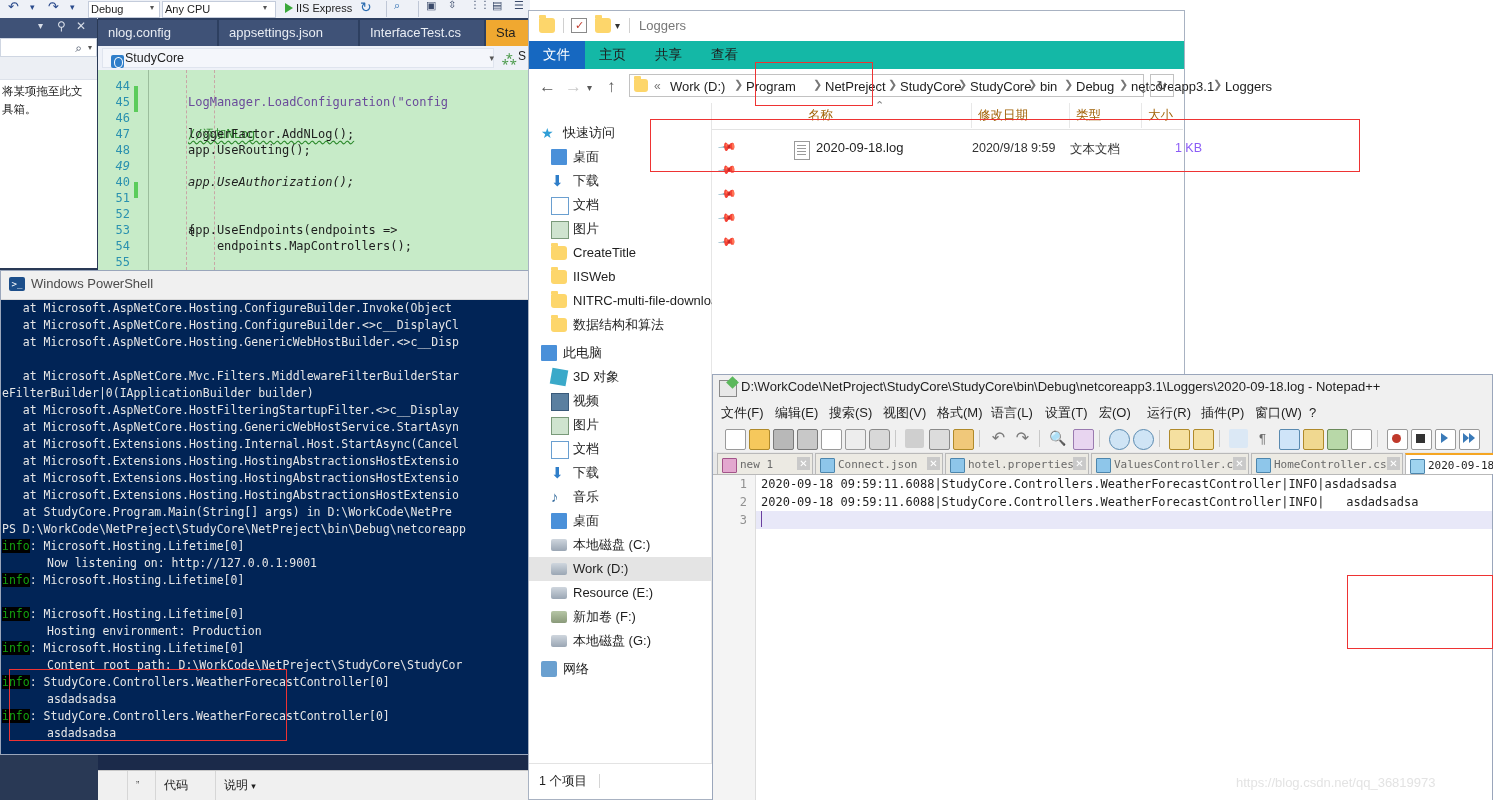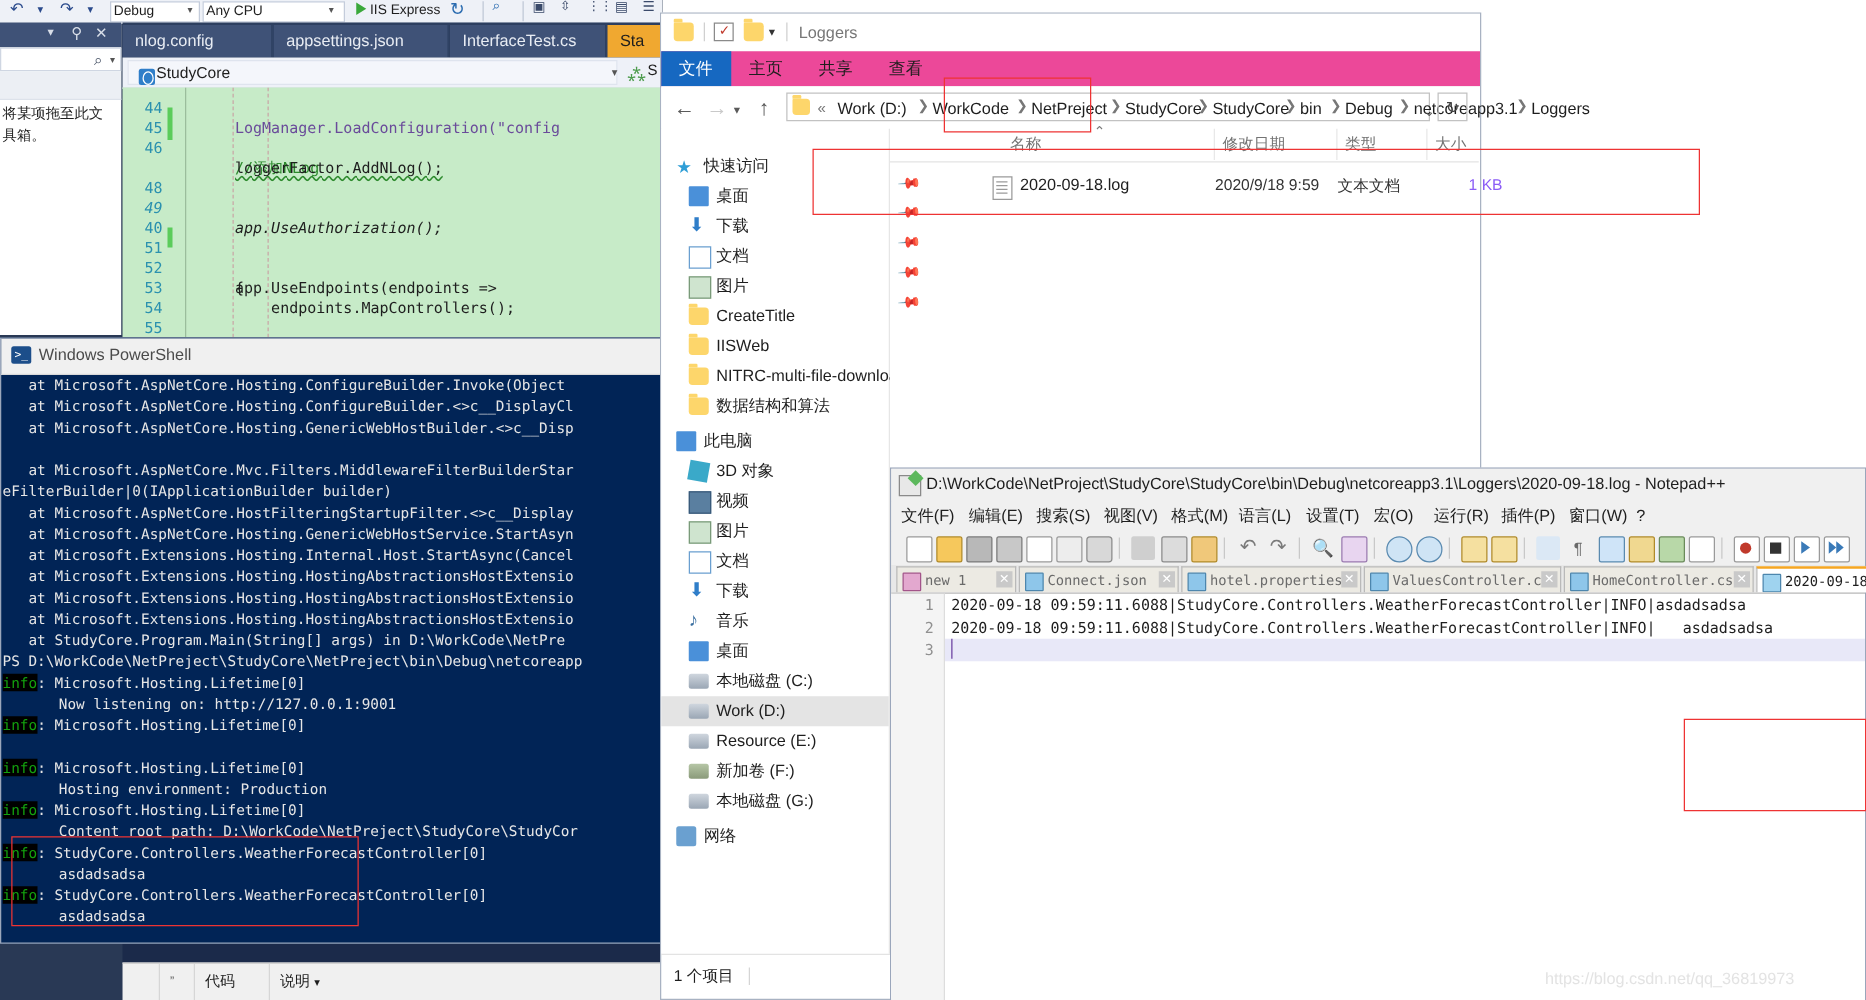--- a/index.html
+++ b/index.html
@@ -65,40 +65,40 @@
   #ps-redbox { position:absolute; left:8px; top:653px; width:278px; height:72px; border:1px solid #e33; box-sizing:border-box; pointer-events:none;}
 
   
   #fe { position:absolute; left:528px; top:10px; width:657px; height:790px; background:#fff; border:1px solid #a8b2c2; box-sizing:border-box; }
   #fe-title { position:absolute; left:0; top:0; width:655px; height:30px; background:#fff; }
   #fe-title .qicon { position:absolute; top:7px; width:16px; height:15px; }
   .folder-ic { background:#fdd66b; border-radius:1px 3px 3px 3px; position:relative;}
   .folder-ic:before { content:""; position:absolute; left:0; top:-3px; width:7px; height:3px; background:#fdd66b; border-radius:1px 1px 0 0;}
   #fe-title .sep { position:absolute; top:7px; width:1px; height:15px; background:#d0d0d0;}
   #fe-title .tt { position:absolute; left:110px; top:7px; font-size:13px; color:#777;}
-  #fe-ribbon { position:absolute; left:0; top:30px; width:655px; height:28px; background:#ec4899; border-bottom:1px solid #dedede;}
+  #fe-ribbon { position:absolute; left:0; top:30px; width:655px; height:28px; background:#14b8a6; border-bottom:1px solid #dedede;}
   .fe-rib-tab { position:absolute; top:0; height:28px; line-height:28px; font-size:13.5px; color:#1e1e1e; padding:0 14px; box-sizing:border-box;}
   .fe-rib-tab.file { background:#1668c1; color:#fff; }
   #fe-addr { position:absolute; left:0; top:58px; width:655px; height:34px; background:#fff;}
   #fe-addr .nav { position:absolute; top:8px; font-size:17px; color:#5a5a5a;}
   #fe-addr .navdis { color:#c9c9c9; }
   #fe-addrbox { position:absolute; left:80px; top:5px; width:535px; height:23px; border:1px solid #c2c2c2; box-sizing:border-box; background:#fff; }
   #fe-addrbox .fldr { position:absolute; left:4px; top:4px; width:14px;height:13px;}
   .crumb { position:absolute; top:2px; height:19px; line-height:19px; font-size:13px; color:#1e1e1e; white-space:nowrap;}
   .crumb-sep { position:absolute; top:3px; font-size:11px; color:#777; }
   #fe-addr .dd { position:absolute; right:37px; top:9px; font-size:11px; color:#555;}
   #fe-refresh { position:absolute; left:621px; top:5px; width:24px; height:23px; border:1px solid #c2c2c2; box-sizing:border-box; text-align:center; line-height:21px; font-size:13px; color:#444;}
   #fe-side { position:absolute; left:0; top:92px; width:182px; height:660px; background:#fff; border-right:1px solid #e6e6e6;}
   .fe-side-item { position:absolute; left:0; height:24px; line-height:24px; width:182px; font-size:13px; color:#1e1e1e; white-space:nowrap;}
   .fe-side-item.sel { background:#e4e4e4; }
   .fe-side-item .lbl { position:absolute; }
   .si-icon { position:absolute; width:16px; height:16px; top:4px; }
   #fe-main { position:absolute; left:183px; top:92px; width:471px; height:660px; background:#fff;}
   #fe-colhdr { position:absolute; left:0; top:0; width:471px; height:26px; border-bottom:1px solid #e3e3e3;}
-  .fe-col { position:absolute; top:0; height:25px; line-height:25px; font-size:12.5px; color:#737373; border-right:1px solid #e8e8e8; padding-left:6px; box-sizing:border-box;}
+  .fe-col { position:absolute; top:0; height:25px; line-height:25px; font-size:12.5px; color:#a16207; border-right:1px solid #e8e8e8; padding-left:6px; box-sizing:border-box;}
   .fe-sortmark { position:absolute; left:386px; top:-2px; font-size:11px; color:#7a7a7a;}
   #fe-row { position:absolute; left:0; top:34px; width:471px; height:26px; }
   #fe-row .fic { position:absolute; left:82px; top:4px; width:14px; height:17px; background:#fff; border:1px solid #9a9a9a;}
   #fe-row .fic:before{ content:""; position:absolute; left:2px; top:3px; width:9px; height:1px; box-shadow:0 3px 0 #9a9a9a,0 6px 0 #9a9a9a,0 9px 0 #9a9a9a; background:#9a9a9a;}
   #fe-row .nm { position:absolute; left:104px; top:3px; font-size:13px; color:#1e1e1e;}
   #fe-row .dt { position:absolute; left:260px; top:4px; font-size:12.5px; color:#333;}
   #fe-row .ty { position:absolute; left:358px; top:4px; font-size:12.5px; color:#333;}
   #fe-row .sz { position:absolute; left:430px; top:4px; width:60px; text-align:right; font-size:12.5px; color:#8b5cf6;}
   #fe-status { position:absolute; left:0; top:752px; width:655px; height:36px; border-top:1px solid #e3e3e3; }
   #fe-status .st { position:absolute; left:10px; top:9px; font-size:12.5px; color:#1e1e1e;}
@@ -208,20 +208,24 @@
       </div>
       <div class="code-row" style="top:8px;">
         <span class="ln">45</span>
         <span class="chg on" style="top:8px; height:26px;"></span>
         <span class="codetxt c-comment" style="left:90px;">//添加NLog</span>
       </div>
       <div class="code-row" style="top:24px;">
         <span class="ln">46</span>
         <span class="codetxt squig" style="left:90px;">loggerFactor.AddNLog();</span>
       </div>
+      <div class="code-row" style="top:40px;">
+        <span class="ln">47</span>
+        <span class="codetxt" style="left:90px;">app.UseRouting();</span>
+      </div>
       <div class="code-row" style="top:56px;">
         <span class="ln">48</span>
         <span class="chg on" style="top:56px; height:16px;"></span>
       </div>
       <div class="code-row" style="top:72px;font-style:italic;">
         <span class="ln">49</span>
         <span class="codetxt" style="left:90px;">app.UseAuthorization();</span>
       </div>
       <div class="code-row" style="top:88px;">
         <span class="ln">40</span>
@@ -322,21 +326,21 @@
     <div id="fe-addr">
       <span class="nav" style="left:10px;">←</span>
       <span class="nav navdis" style="left:36px;">→</span>
       <span class="nav" style="left:58px; font-size:10px; top:13px;">▾</span>
       <span class="nav" style="left:80px; left:78px;">↑</span>
       <div id="fe-addrbox" style="left:100px; width:515px;">
         <span class="fldr folder-ic"></span>
         <span class="crumb" style="left:24px; font-size:12px; color:#777;">«</span>
         <span class="crumb" style="left:40px;">Work (D:)</span>
         <span class="crumb-sep" style="left:104px;">❯</span>
-        <span class="crumb" style="left:116px;">WorkCode</span>
+        <span class="crumb" style="left:116px;">Program</span>
         <span class="crumb-sep" style="left:183px;">❯</span>
         <span class="crumb" style="left:195px;">NetPreject</span>
         <span class="crumb-sep" style="left:258px;">❯</span>
         <span class="crumb" style="left:270px;">StudyCore</span>
         <span class="crumb-sep" style="left:328px;">❯</span>
         <span class="crumb" style="left:340px;">StudyCore</span>
         <span class="crumb-sep" style="left:398px;">❯</span>
         <span class="crumb" style="left:410px;">bin</span>
         <span class="crumb-sep" style="left:434px;">❯</span>
         <span class="crumb" style="left:446px;">Debug</span>

